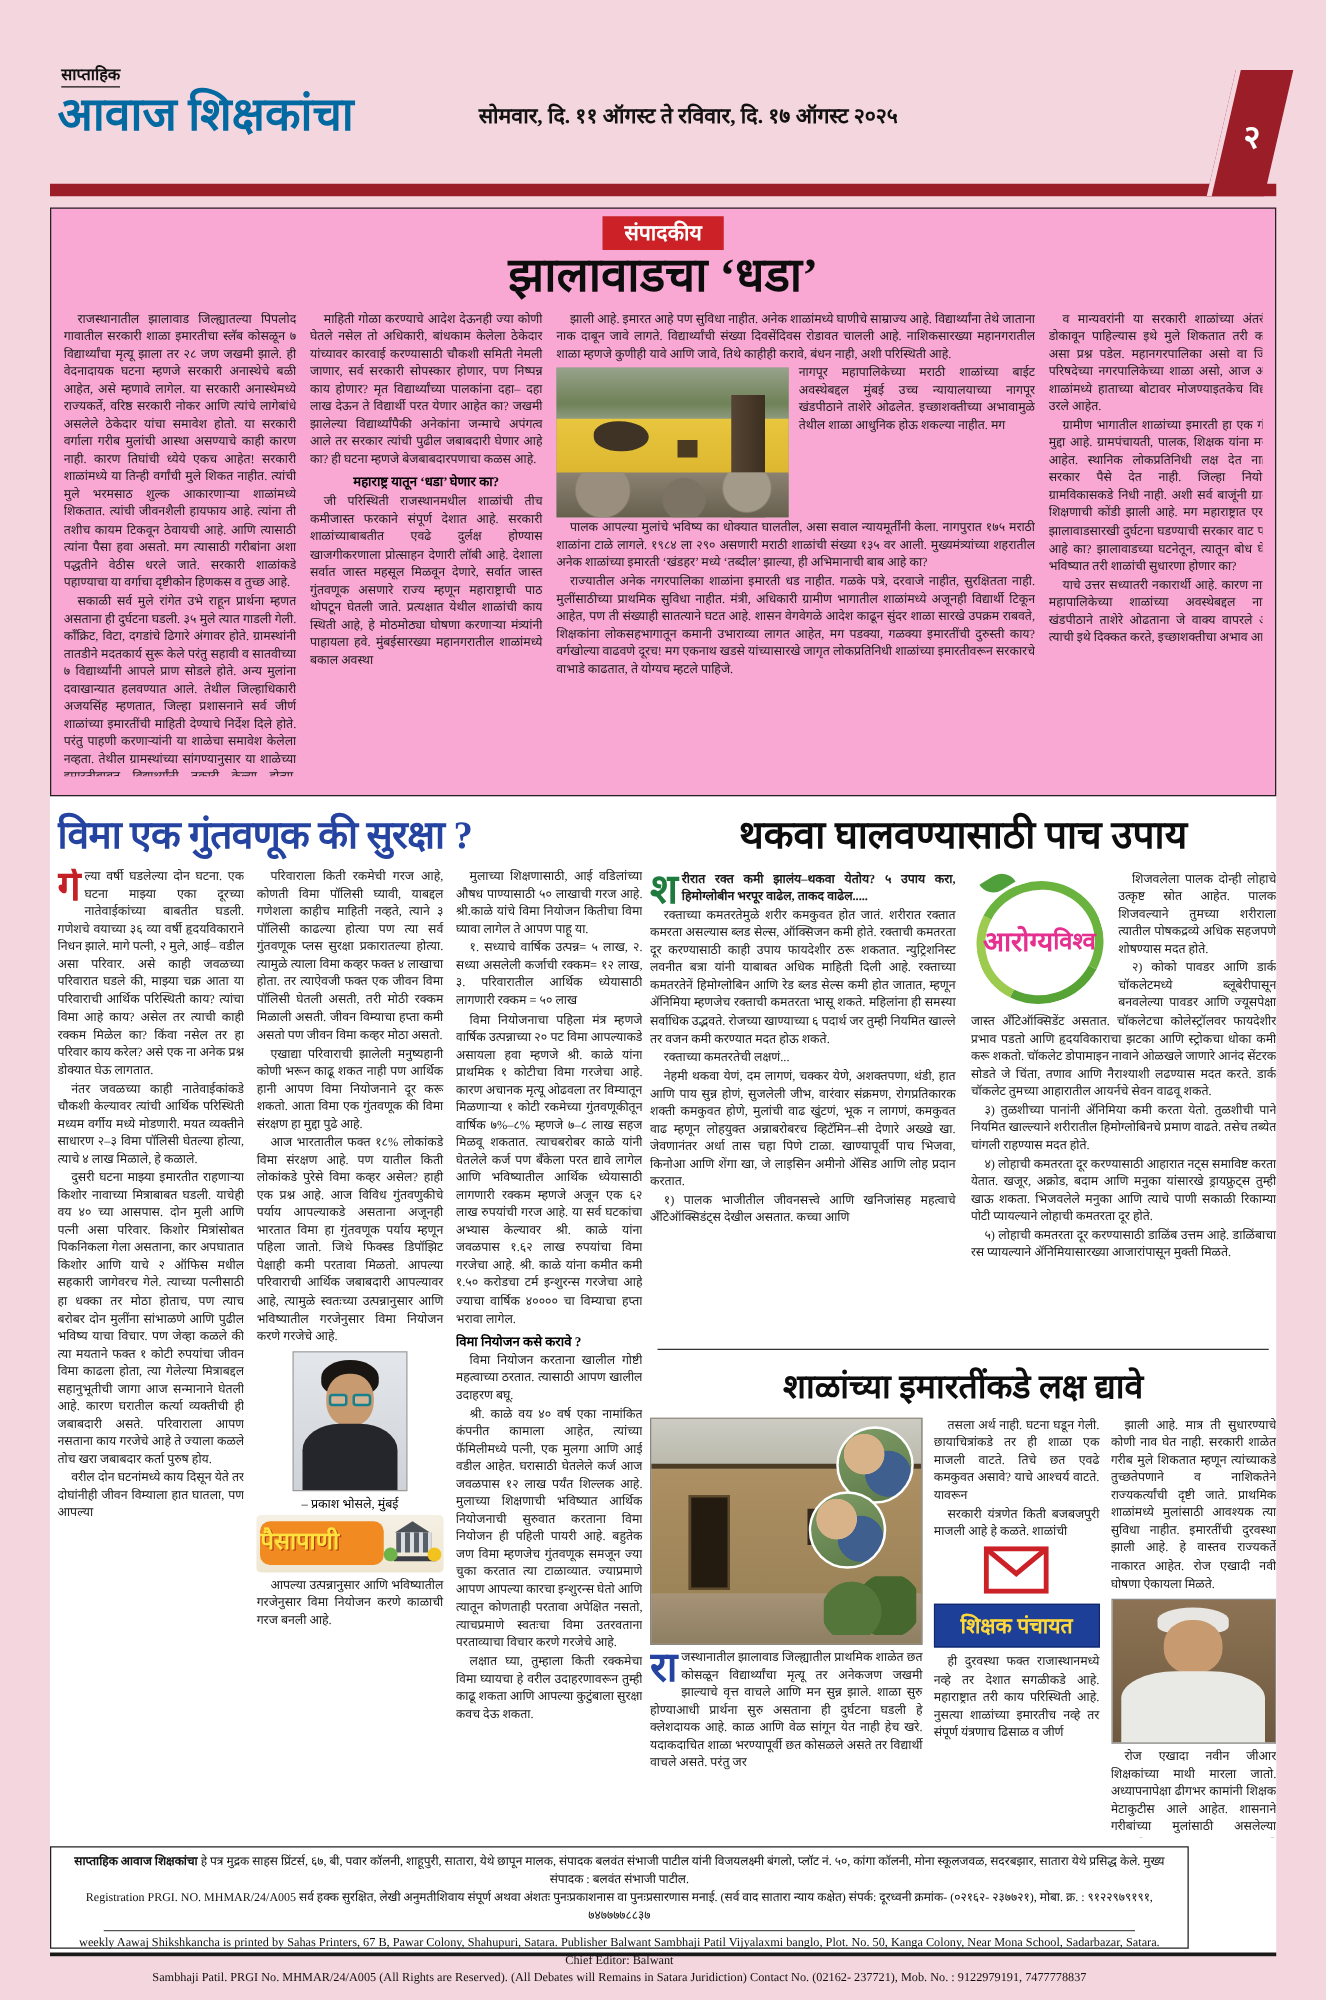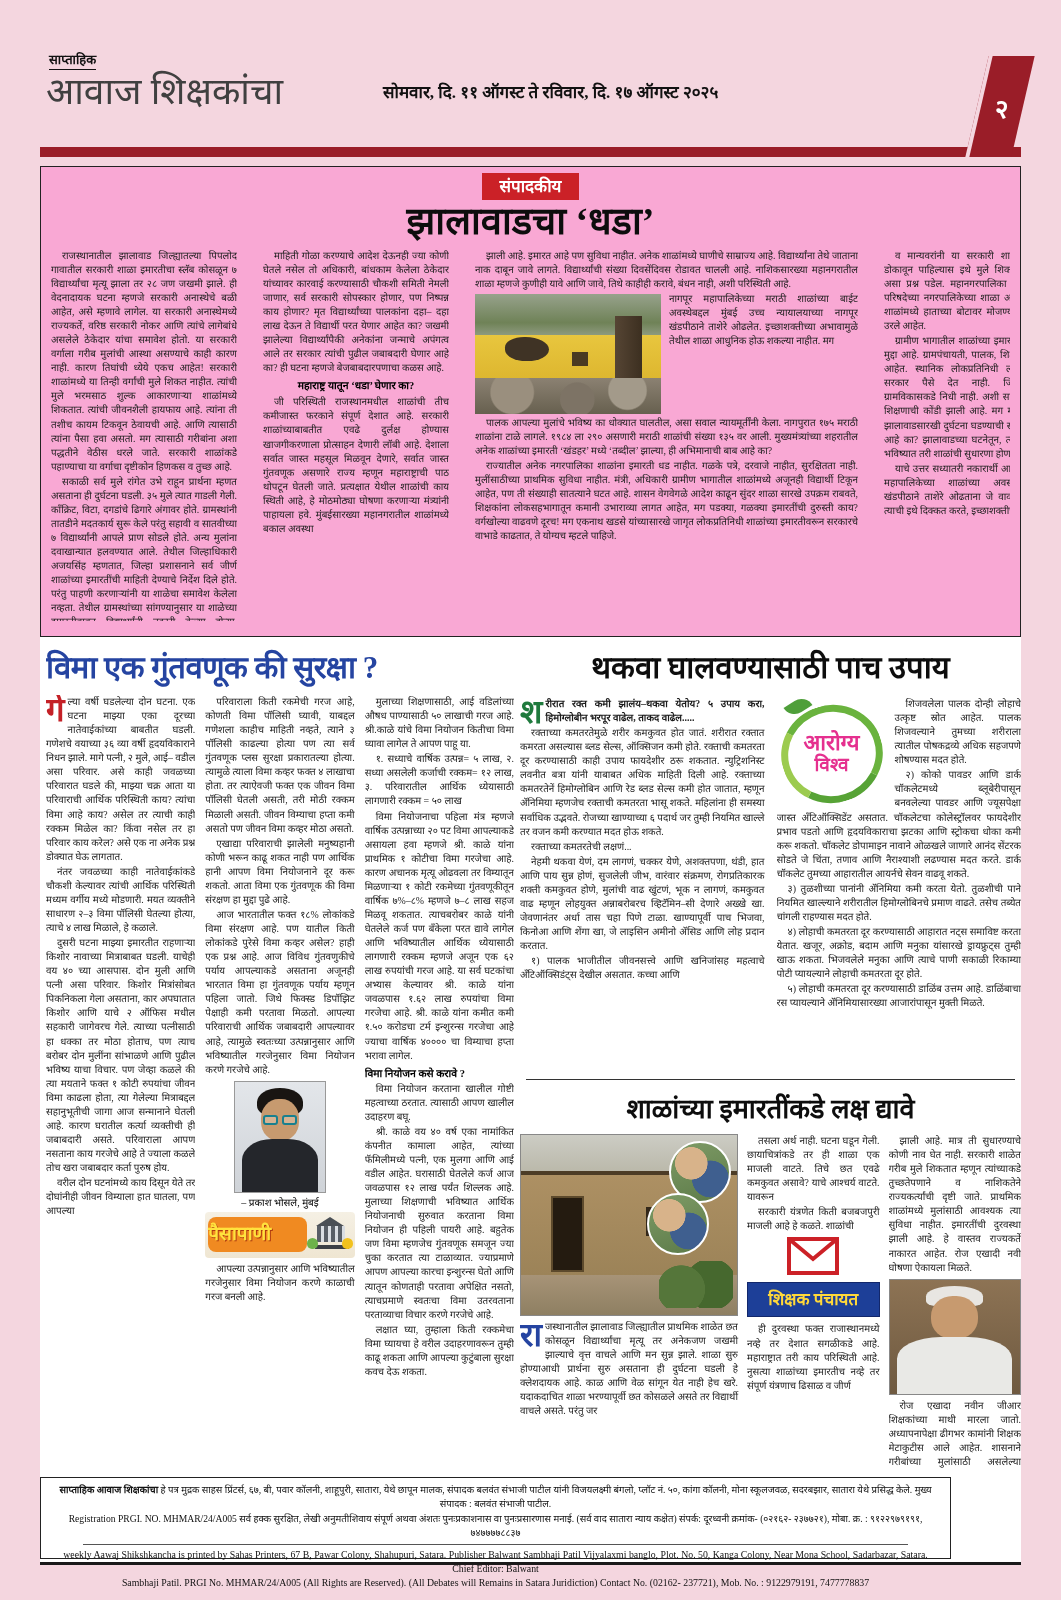--- a/index.html
+++ b/index.html
@@ -2,21 +2,21 @@
 <html><head>
 <meta charset="utf-8">
 <style>
   * { margin:0; padding:0; box-sizing:border-box; }
   body { font-family:"Liberation Serif", serif; }
   .page { position:relative; width:1061px; height:1600px; background:#f4d6df; overflow:hidden; }
 
   
   .tagline { position:absolute; left:49px; top:50px; font-size:13px; font-weight:bold; color:#111;
              border-bottom:1.5px solid #111; padding-bottom:1px; }
-  .masthead { position:absolute; left:46px; top:64px; font-size:37px; font-weight:normal; color:#404040; letter-spacing:0; }
+  .masthead { position:absolute; left:46px; top:64px; font-size:37px; font-weight:bold; color:#0369a1; letter-spacing:0; }
   .dateline { position:absolute; left:383px; top:80px; font-size:17px; font-weight:bold; color:#111; }
   .redbar { position:absolute; left:40px; top:147px; width:981px; height:10px; background:#9a1d28; }
   .pagenum-flag { position:absolute; left:977px; top:56px; width:46px; height:101px; background:#9a1d28;
                   transform:skewX(-13deg); border-left:4px solid #f4d6df; }
   .pagenum-flag span { display:block; transform:skewX(13deg); color:#fff; font-size:26px; font-weight:bold;
                        text-align:center; margin-top:34px; }
 
   
   .sheet { position:absolute; left:40px; top:166px; width:981px; height:1399px; background:#fff; }
   .bottom-rule { position:absolute; left:0; top:1396px; width:981px; height:3px; background:#1a1a1a; }
@@ -26,21 +26,21 @@
   .boldline { font-size:10.5px; font-weight:bold; text-align:center; margin:3px 0; }
   .dropcap { float:left; font-weight:bold; font-size:33px; line-height:27px; padding:2px 3px 0 0; }
   .dc-red { color:#c42127; } .dc-green { color:#1f7a3d; } .dc-blue { color:#2544a1; }
 
   
   .editorial { position:absolute; left:0; top:0; width:981px; height:471px; border:1.5px solid #222;
                padding:6px 10px; background:#f9a8d4; }
   .ed-badge { display:block; width:fit-content; margin:0 auto; background:#cb2127; color:#fff;
               font-weight:bold; font-size:17px; padding:1px 18px 3px; }
   .ed-headline { text-align:center; font-size:38px; font-weight:bold; color:#0d0d0d; line-height:1.1; margin:1px 0 6px; }
-  .ed-cols { display:flex; gap:26px; height:372px; overflow:hidden; }
+  .ed-cols { display:flex; gap:11px; height:372px; overflow:hidden; }
   .ed-col { width:186px; flex:0 0 auto; overflow:hidden; }
   .ed-col.wide { width:383px; }
 
   
   .photo-school { position:relative; float:left; width:186px; height:120px; margin:2px 8px 2px 0; overflow:hidden; background:#8f9c85; }
   .ps-sky { position:absolute; top:0; left:0; right:0; height:34%;
             background:linear-gradient(180deg,#97a28c,#6f8257 70%,#8d9a7e); }
   .ps-wall { position:absolute; top:34%; left:0; right:0; height:38%; background:linear-gradient(180deg,#e8c63e,#ddb62f); }
   .ps-hole { position:absolute; left:16%; top:36%; width:24%; height:20%; background:#3f3325; border-radius:45% 55% 50% 50%; }
   .ps-win { position:absolute; left:52%; top:48%; width:9%; height:12%; background:#4a3a22; }
@@ -80,21 +80,21 @@
 
   
   .thakva { position:absolute; left:480px; top:477px; width:501px; height:432px; overflow:hidden; }
   .thakva-headline { color:#0d0d0d; font-size:31px; font-weight:bold; text-align:center; margin:2px 0 10px; }
   .thakva-cols { display:flex; gap:12px; height:372px; overflow:hidden; }
   .thakva-col { flex:1; overflow:hidden; }
 
   .arogya-logo { position:relative; float:left; width:110px; height:106px; margin:4px 8px 2px 0; }
   .ar-ring { position:absolute; inset:4px; border-radius:50%; border:7px solid #6ab33e; border-left-color:#9ccb4f; border-bottom-color:#57a336; transform:rotate(-18deg); }
   .ar-leaf { position:absolute; top:-1px; left:8px; width:26px; height:13px; background:#4f9f3a; border-radius:0 14px 0 14px; transform:rotate(-32deg); }
-  .ar-text { position:absolute; inset:0; display:flex; flex-direction:column; justify-content:center; align-items:center;
+  .ar-text { position:absolute; inset:0; display:flex; flex-direction:row; justify-content:center; align-items:center;
              color:#e5308f; font-weight:bold; }
   .ar-text .l1 { font-size:22px; line-height:1; } .ar-text .l2 { font-size:19px; line-height:1.15; }
 
   .mid-rule { position:absolute; left:486px; top:913px; width:489px; height:0; border-top:1.5px solid #333; }
 
   
   .shala { position:absolute; left:480px; top:919px; width:501px; height:388px; overflow:hidden; }
   .shala-headline { font-size:27px; font-weight:bold; text-align:center; margin:4px 0 8px; color:#0d0d0d; }
   .shala-cols { display:flex; gap:9px; height:336px; overflow:hidden; }
   .shala-colA { width:218px; flex:0 0 auto; }

